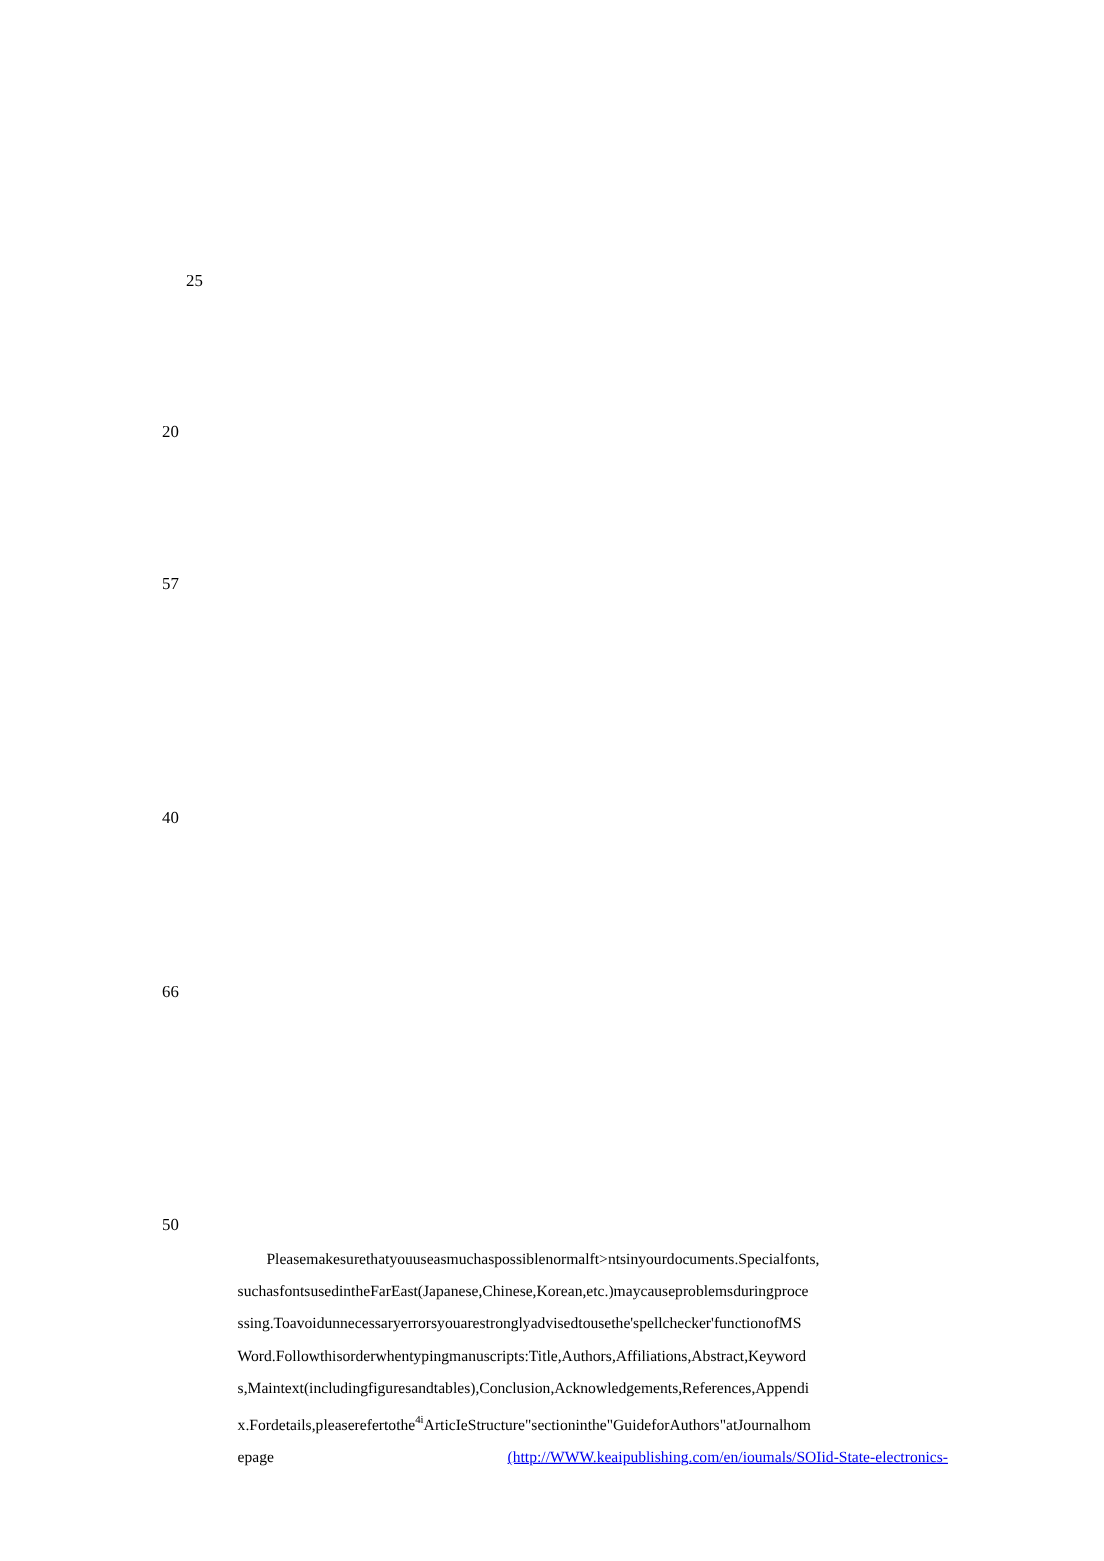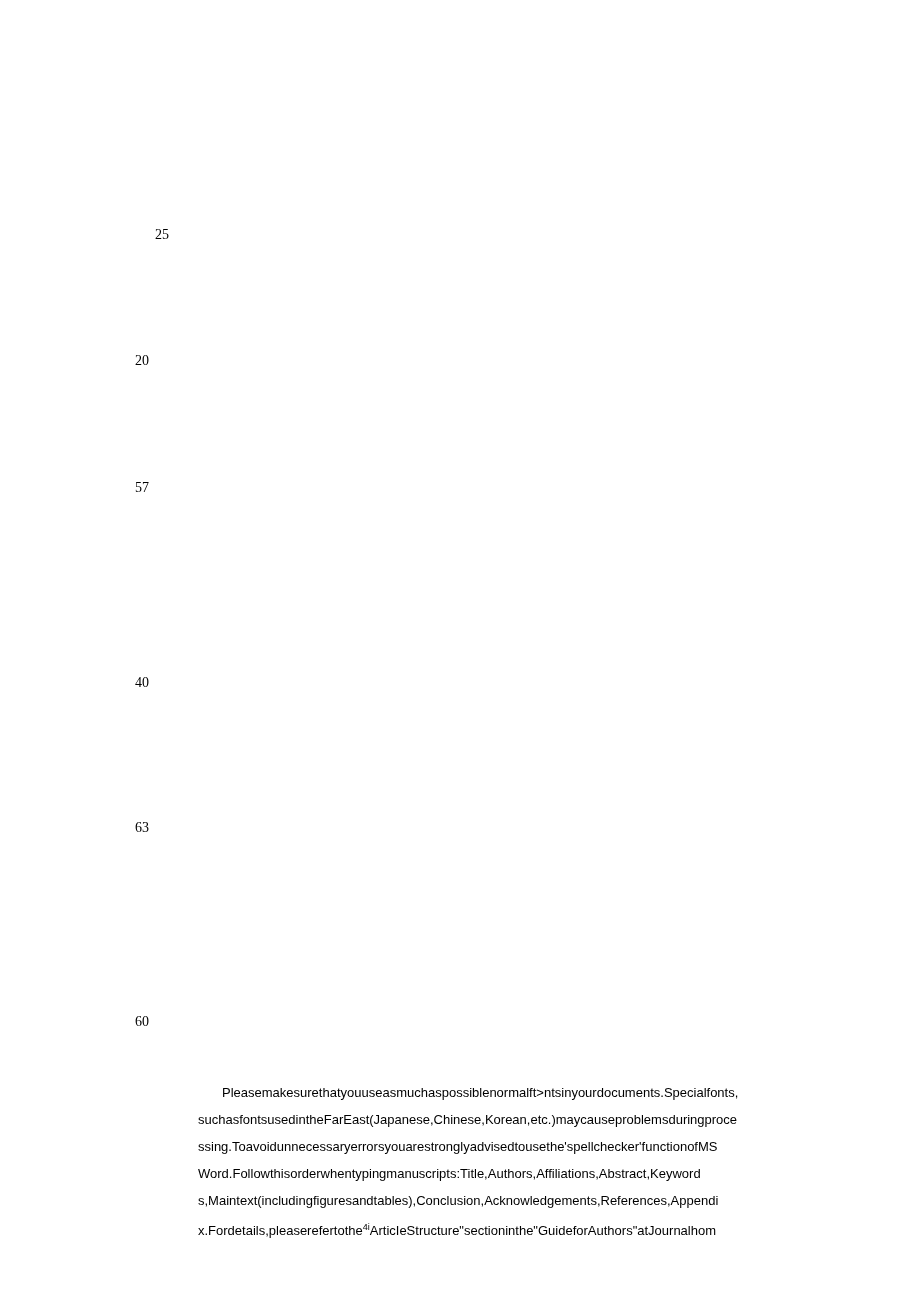--- a/index.html
+++ b/index.html
@@ -29,26 +29,26 @@
     .ln-25 { top: 227px; margin-left: 20px; }
     .ln-30 { top: 353px; }
     .ln-35 { top: 480px; }
     .ln-40 { top: 627px; margin-top: 48px; }
     .ln-45 { top: 820px; }
     .ln-50 { top: 1014px; }
     .body-text {
       position: absolute;
       left: 198px;
       right: 130px;
-      top: 1079px;
+      top: 1035px;
       font-size: 13px;
       line-height: 27px;
       color: #000;
       text-align: justify;
-      font-family: Liberation Sans, sans-serif;
+      font-family: Liberation Serif, serif;
     }
     .body-text .indent {
       text-indent: 24px;
     }
     .body-text a {
       color: #0000ee;
       text-decoration: underline;
     }
     .sup {
       font-size: 9px;
@@ -68,19 +68,23 @@
     }
   </style>
 </head>
 <body>
 
 <div class="page">
   <div class="line-number ln-25">25</div>
   <div class="line-number ln-30">20</div>
   <div class="line-number ln-35">57</div>
   <div class="line-number ln-40">40</div>
-  <div class="line-number ln-45">63</div>
-  <div class="line-number ln-50">60</div>
+  <div class="line-number ln-45">66</div>
+  <div class="line-number ln-50">50</div>
 
   <div class="body-text">
     <span class="indent" style="display:inline-block;width:24px;"></span><span>Pleasemakesurethatyouuseasmuchaspossiblenormalft&gt;ntsinyourdocuments.Specialfonts, suchasfontsusedintheFarEast(Japanese,Chinese,Korean,etc.)maycauseproblemsduringproce ssing.Toavoidunnecessaryerrorsyouarestronglyadvisedtousethe'spellchecker'functionofMS Word.Followthisorderwhentypingmanuscripts:Title,Authors,Affiliations,Abstract,Keyword s,Maintext(includingfiguresandtables),Conclusion,Acknowledgements,References,Appendi x.Fordetails,pleaserefertothe</span><span class="sup">4i</span><span>ArticIeStructure"sectioninthe"GuideforAuthors"atJournalhom</span>
+    <div class="epage-block">
+      <span class="left">epage</span>
+      <span class="right"><a href="#">(http://WWW.keaipublishing.com/en/ioumals/SOIid-State-electronics-</a></span>
+    </div>
   </div>
 </div>
 
 </body></html>

